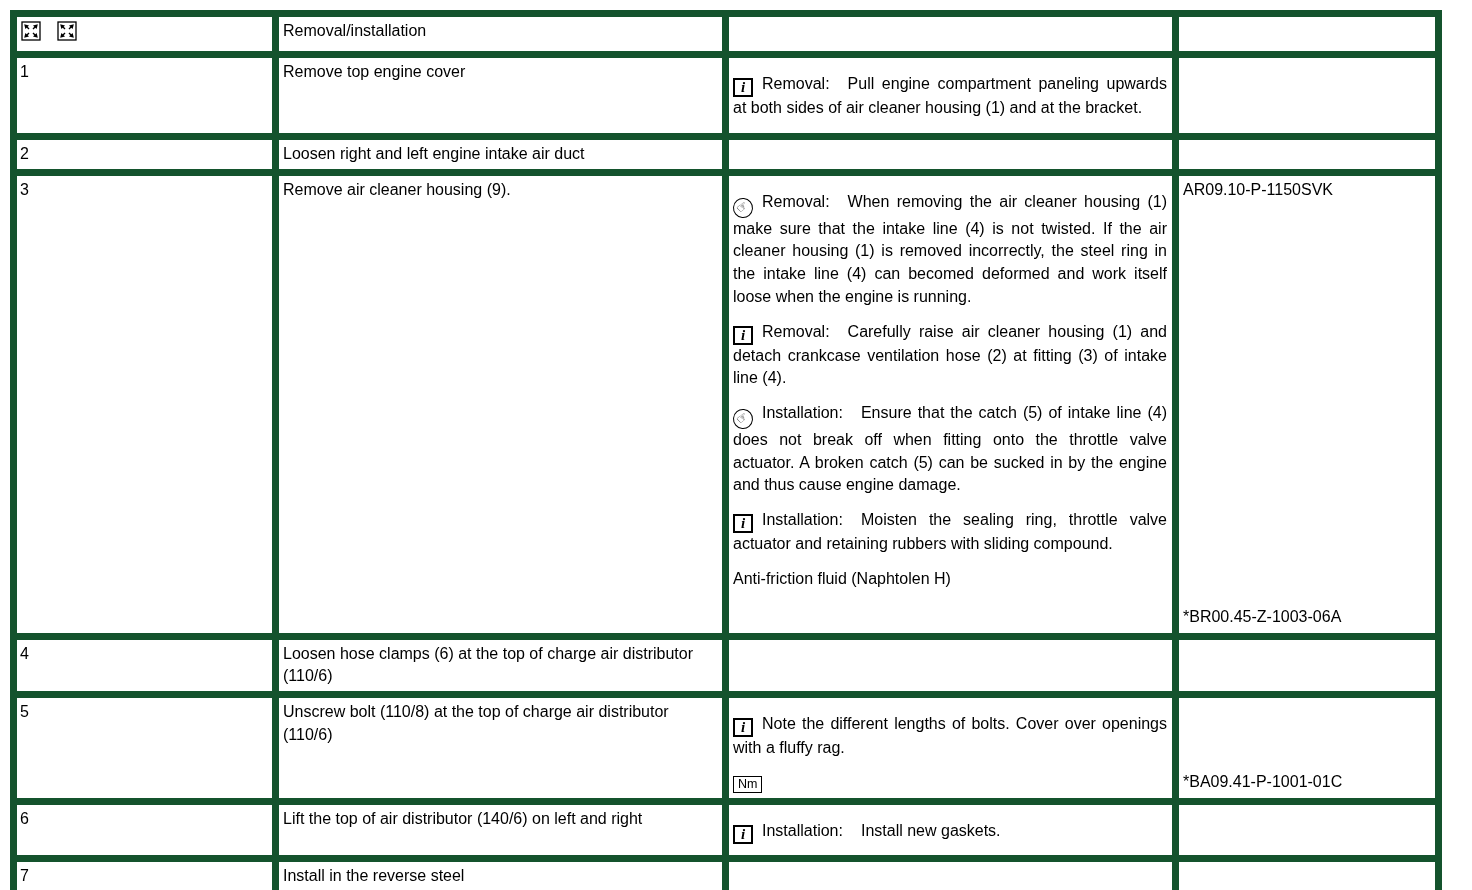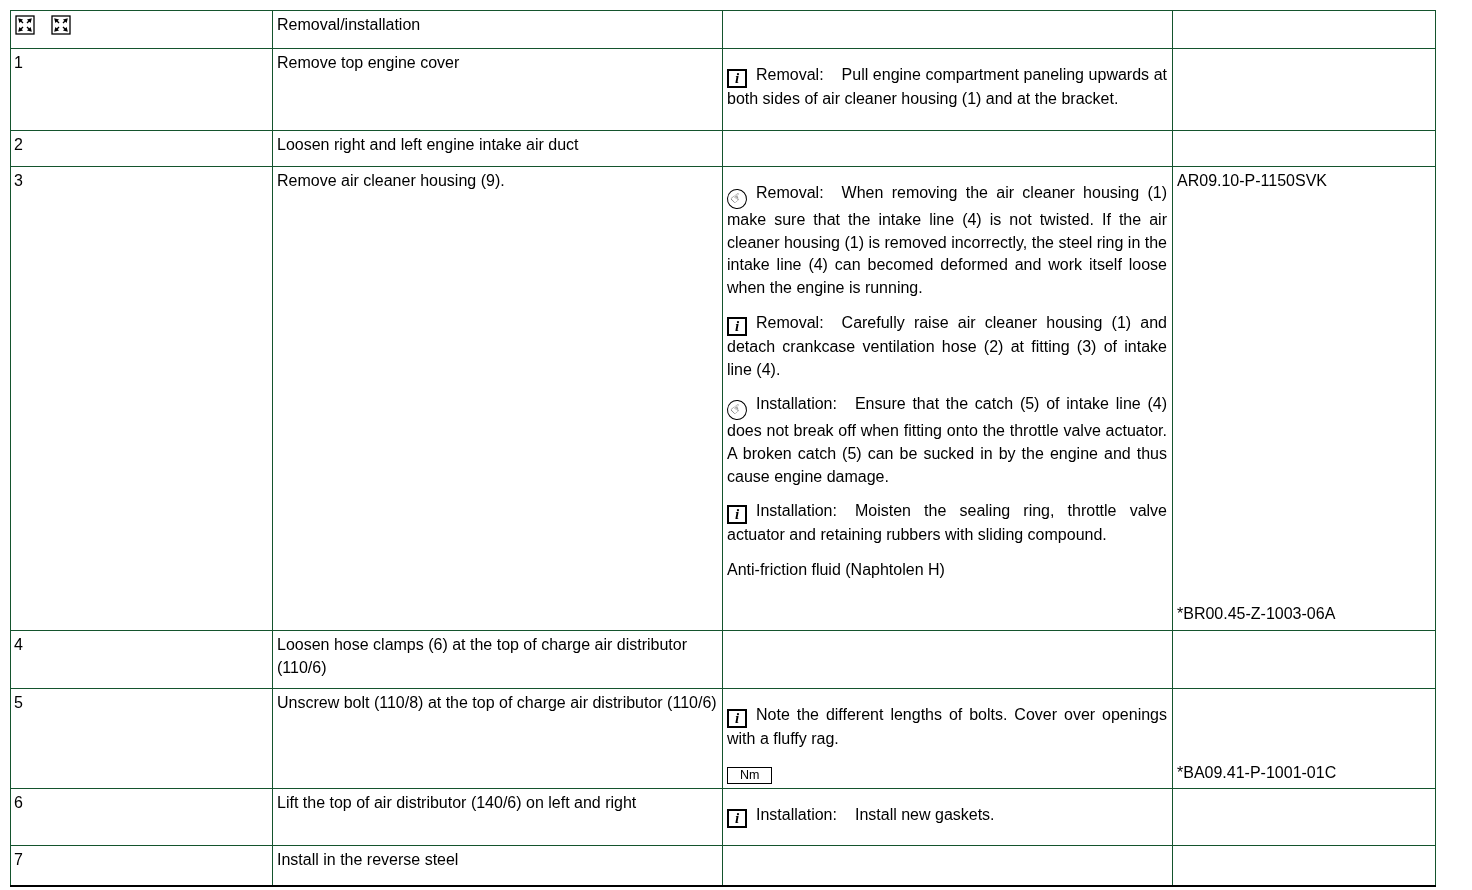--- a/index.html
+++ b/index.html
@@ -6,21 +6,21 @@
   .page{
     width:1472px;height:890px;box-sizing:border-box;
     padding:10px 0 0 10px;
     font-family:"Liberation Sans",sans-serif;color:#000;background:#fff;
   }
   table.proc{border-collapse:collapse;table-layout:fixed;width:1425px;border:1px solid #000;border-bottom:2px solid #000;}
   col.c1{width:262px}
   col.c2{width:450px}
   col.c3{width:450px}
   col.c4{width:263px}
-  td{border:1px solid #14532d;vertical-align:top;padding:3px 5px 3px 4px;font-size:16px;line-height:1.42;position:relative;}
+  td{border:7px solid #14532d;vertical-align:top;padding:3px 5px 3px 4px;font-size:16px;line-height:1.42;position:relative;}
   tr.hrow{height:38px}
   tr.r1{height:82px}
   tr.r2{height:36px}
   tr.r3{height:464px}
   tr.r4{height:58px}
   tr.r5{height:90px}
   tr.r6{height:57px}
   tr.r7{height:40px}
   td.num{padding-left:3px;}
   .note{margin:12px 0 7px;text-align:justify;}
@@ -34,21 +34,21 @@
   }
   .circ{
     display:inline-block;box-sizing:border-box;width:20px;height:20px;
     border:1.5px solid #000;border-radius:50%;text-align:center;
     font-size:13px;line-height:16px;
     vertical-align:-4px;margin-right:9px;
     transform:rotate(-40deg);
   }
   .nmbox{
     display:inline-block;border:1px solid #000;
-    font-size:12.5px;line-height:15px;padding:0 12px;
+    font-size:12.5px;line-height:15px;padding:0 4px;
   }
   .icon-btn{display:inline-block;margin:1px 12px 0 0;cursor:pointer;}
   .ref-bottom{position:absolute;left:4px;bottom:4px;white-space:nowrap;text-align:center;}
   .ref-top{white-space:nowrap;}
 </style>
 </head>
 <body>
 
 <div class="page">
   <table class="proc">

